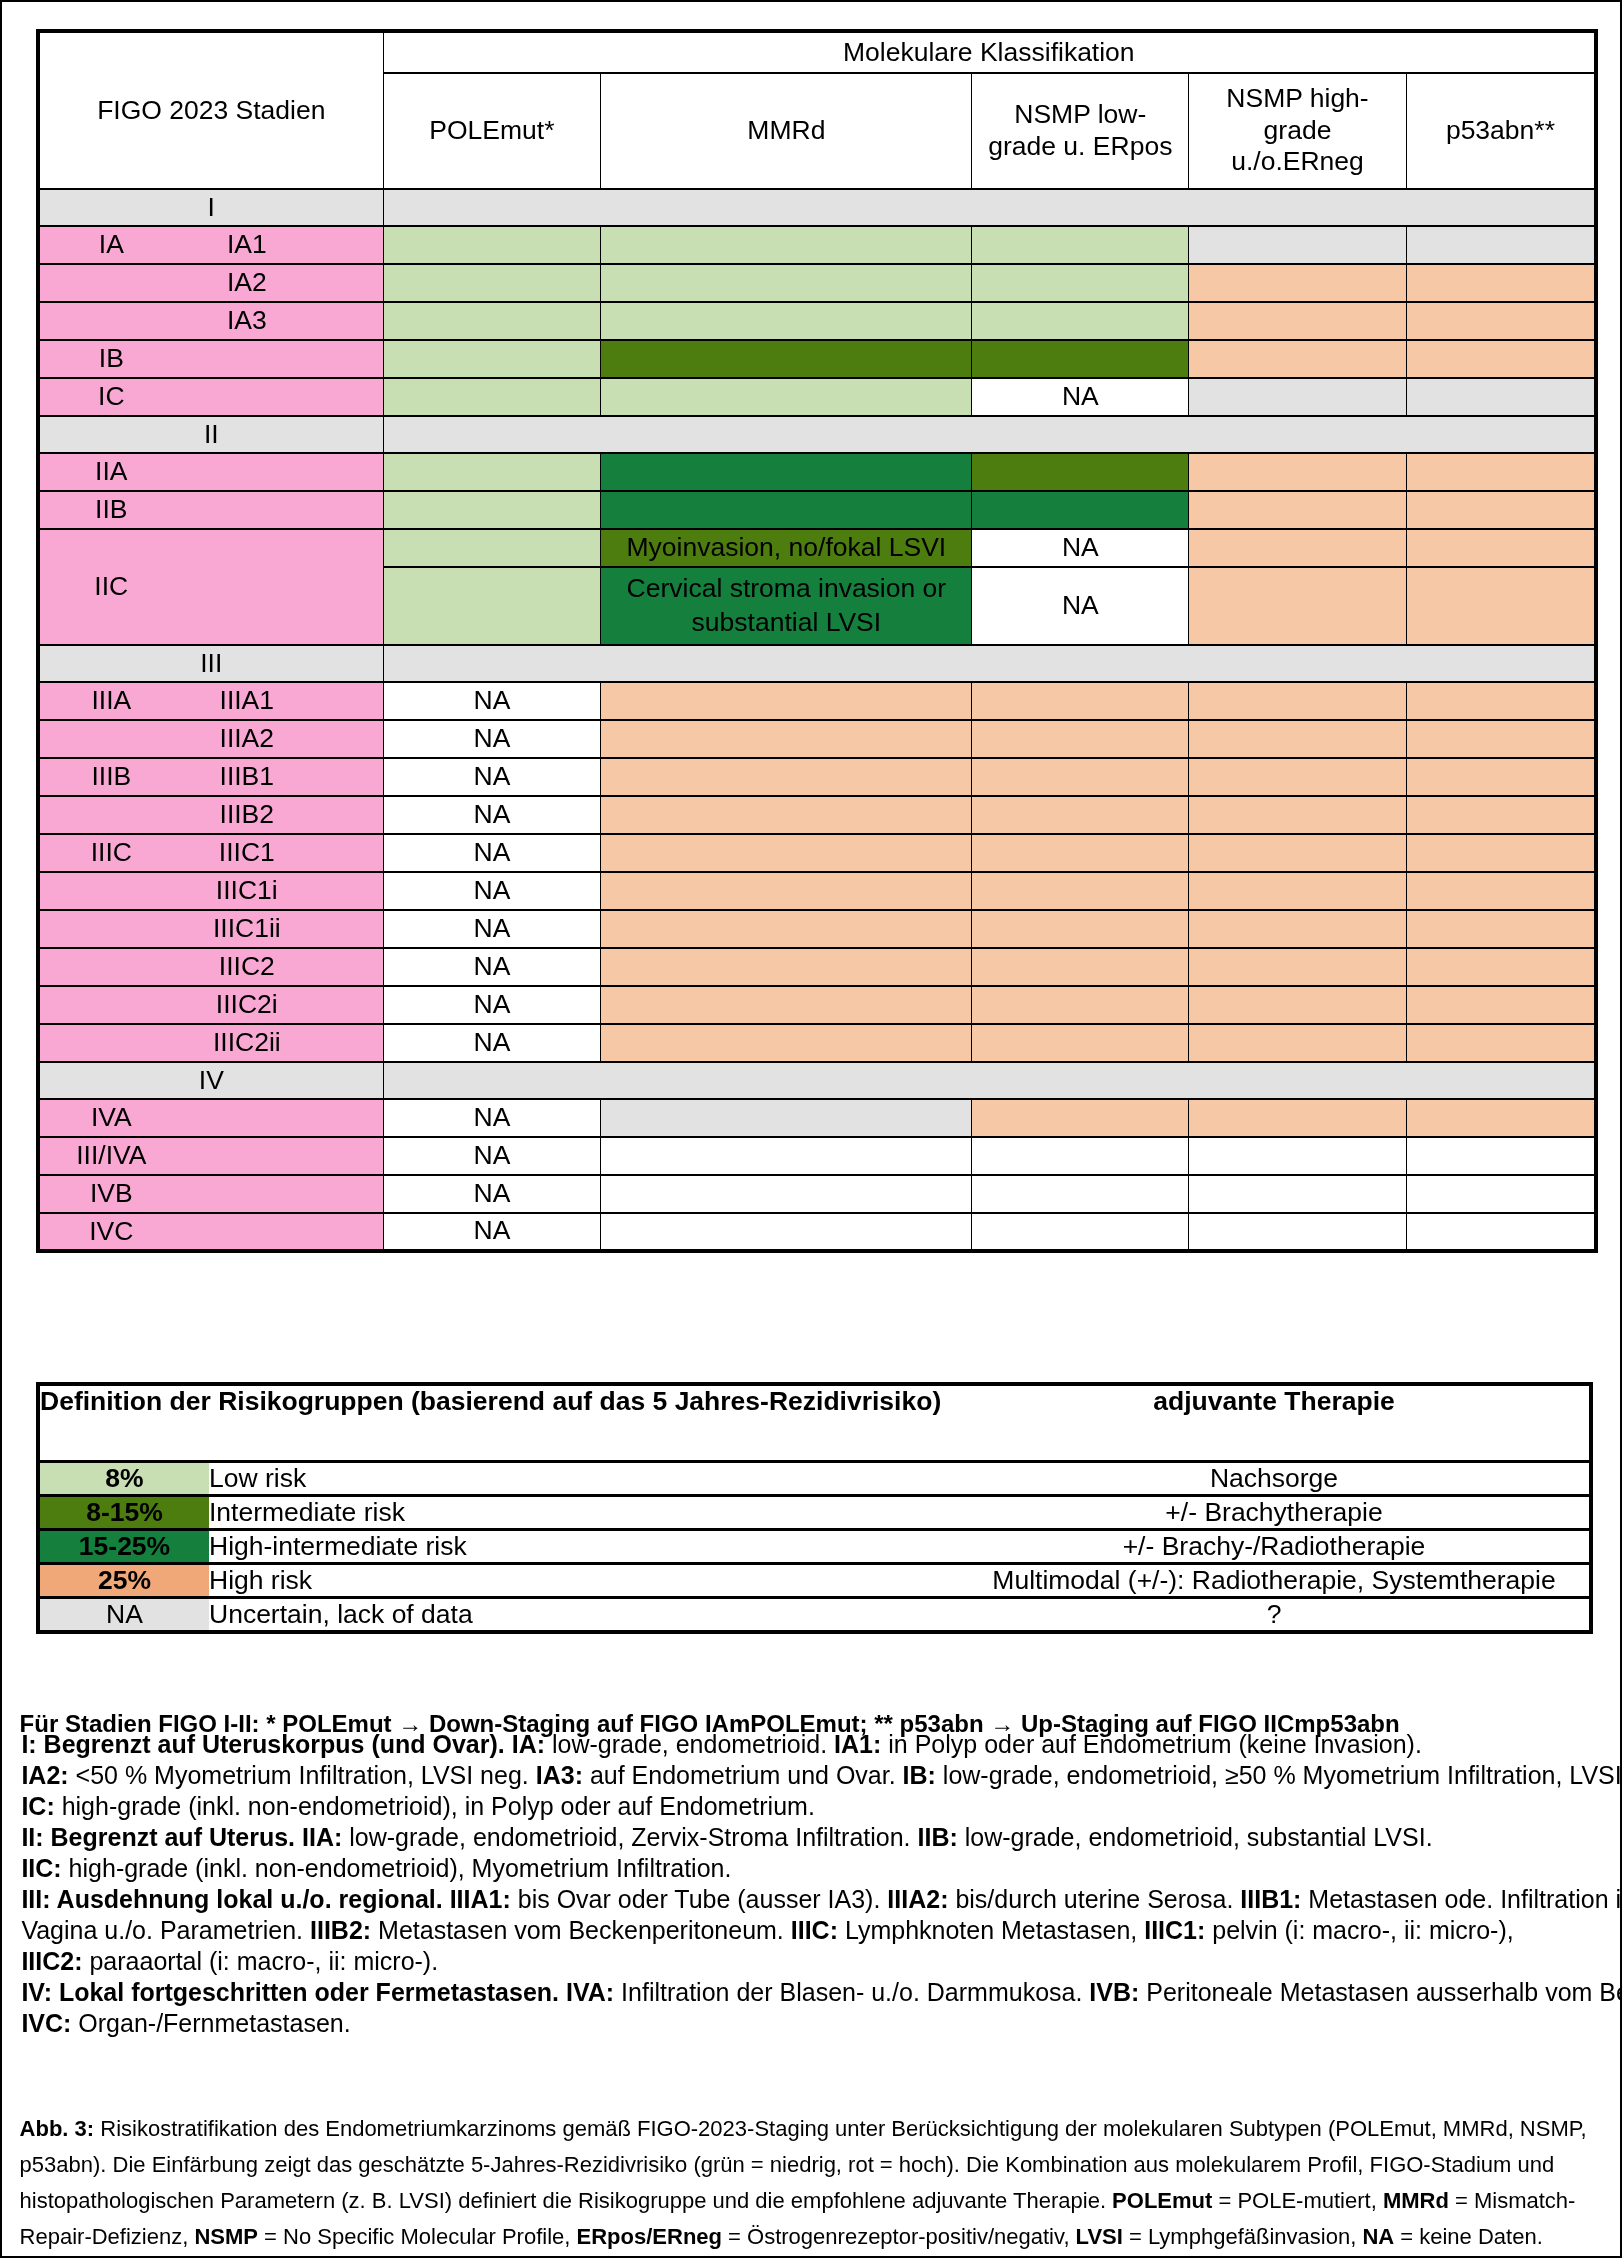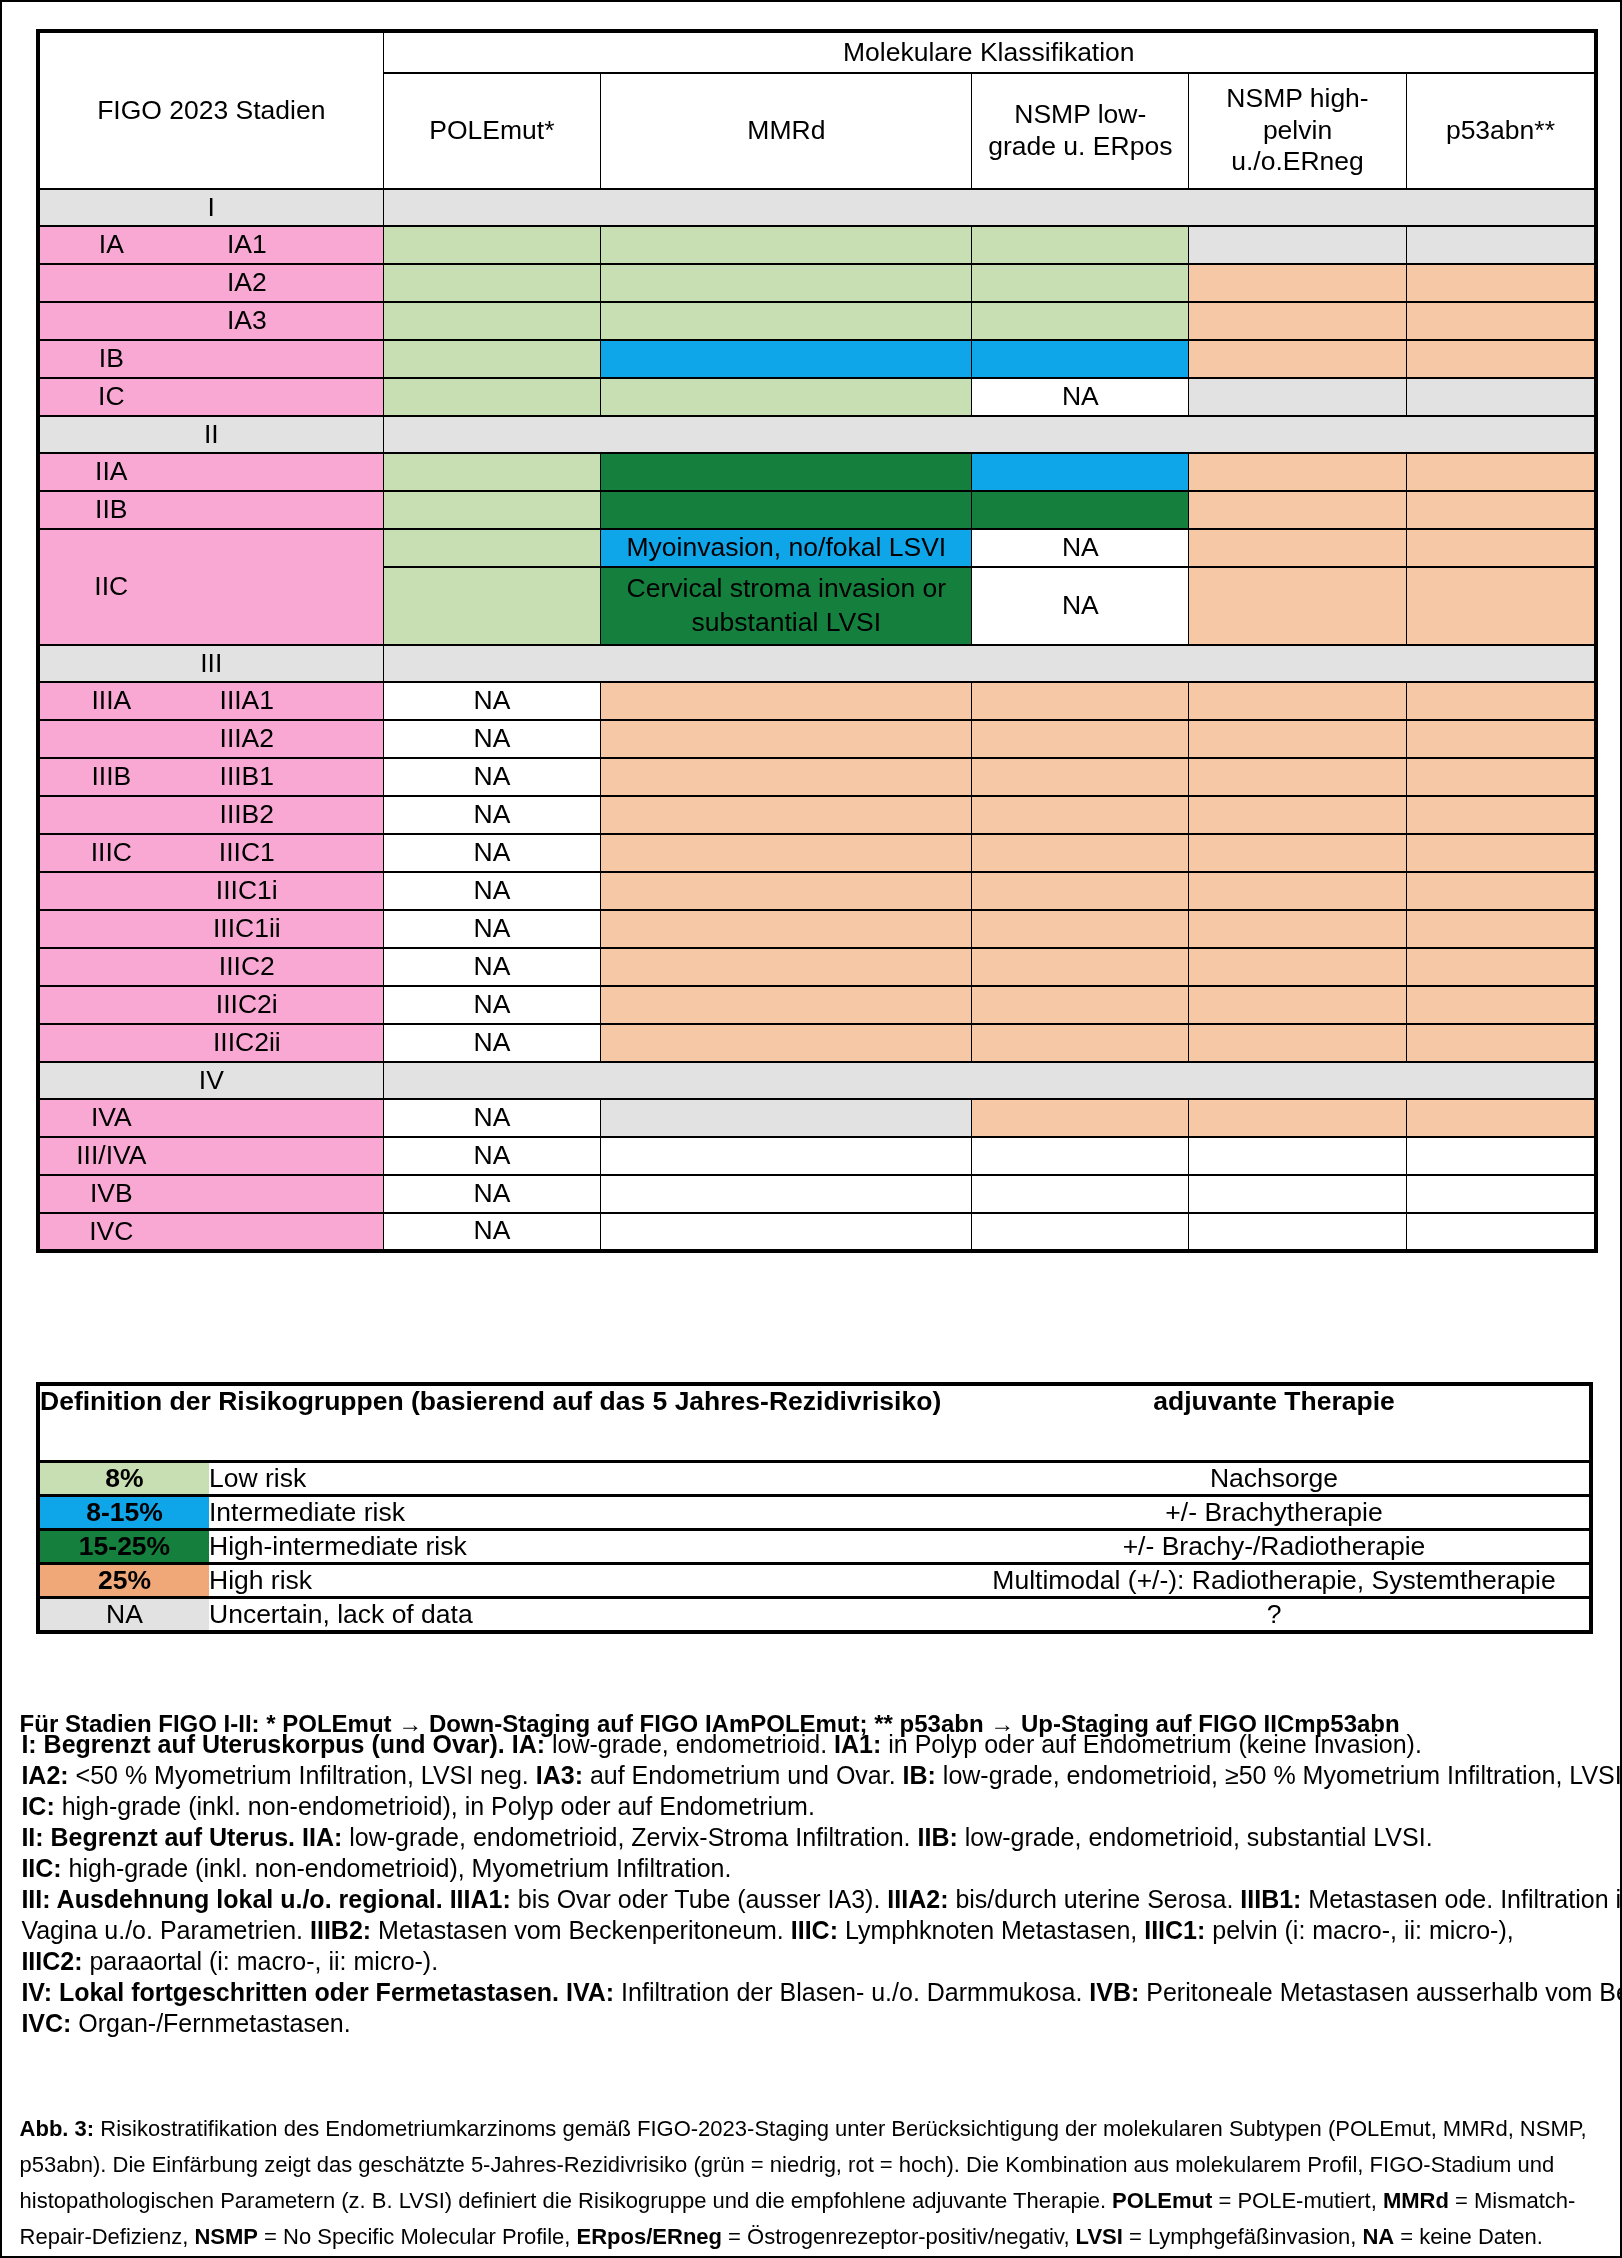--- a/index.html
+++ b/index.html
@@ -20,21 +20,21 @@
   .sec-label{background:#E2E2E2;font-weight:bold;border-right:3.5px solid #000;}
   .sec-rest{background:#E2E2E2;}
   .tr-data{height:38px;}
   .tr-tall{height:78px;}
   .label-cell{text-align:left;background:#f9a8d4;border-right:3.5px solid #000;}
   .label-cell .stage{display:inline-block;min-width:71px;padding-left:8px;box-sizing:border-box;}
   .label-cell .sub{display:inline-block;width:208px;text-align:center;}
   .va-top{vertical-align:top;padding-top:5.3px;}
   .cell{padding:0 16px;line-height:1.25;}
   .c-green{background:#C7DFB3;}
-  .c-cream{background:#0ea5e9;}
+  .c-cream{background:#4d7c0f;}
   .c-yellow{background:#15803d;}
   .c-salmon{background:#F6C8A5;}
   .c-gray{background:#E2E2E2;}
   .c-white{background:#FFFFFF;}
   .c-orange{background:#F0A878;}
 
   
   .risk-table{position:absolute;left:34px;top:1380px;width:1309px;border:4.4px solid #000;}
   .risk-table td{border:none;border-top:3.5px solid #000;border-bottom:3.5px solid #000;
         padding:0;font-size:26.5px;vertical-align:middle;overflow:hidden;}
@@ -72,21 +72,21 @@
       <tr class="tr-mol">
         <th class="figo-head" rowspan="2">FIGO 2023 Stadien</th>
         <th class="mol-head" colspan="5">Molekulare Klassifikation</th>
       </tr>
       <tr class="tr-cols">
         <th class="col-head">POLEmut*</th>
         <th class="col-head">MMRd</th>
         <th class="col-head">NSMP low-
 grade u. ERpos</th>
         <th class="col-head">NSMP high-
-pelvin
+grade
 u./o.ERneg</th>
         <th class="col-head">p53abn**</th>
       </tr>
     </thead>
     <tbody>
         <tr class="tr-section">
           <td class="sec-label">I</td>
           <td class="sec-rest" colspan="5"></td>
         </tr>
         <tr class="tr-data">

